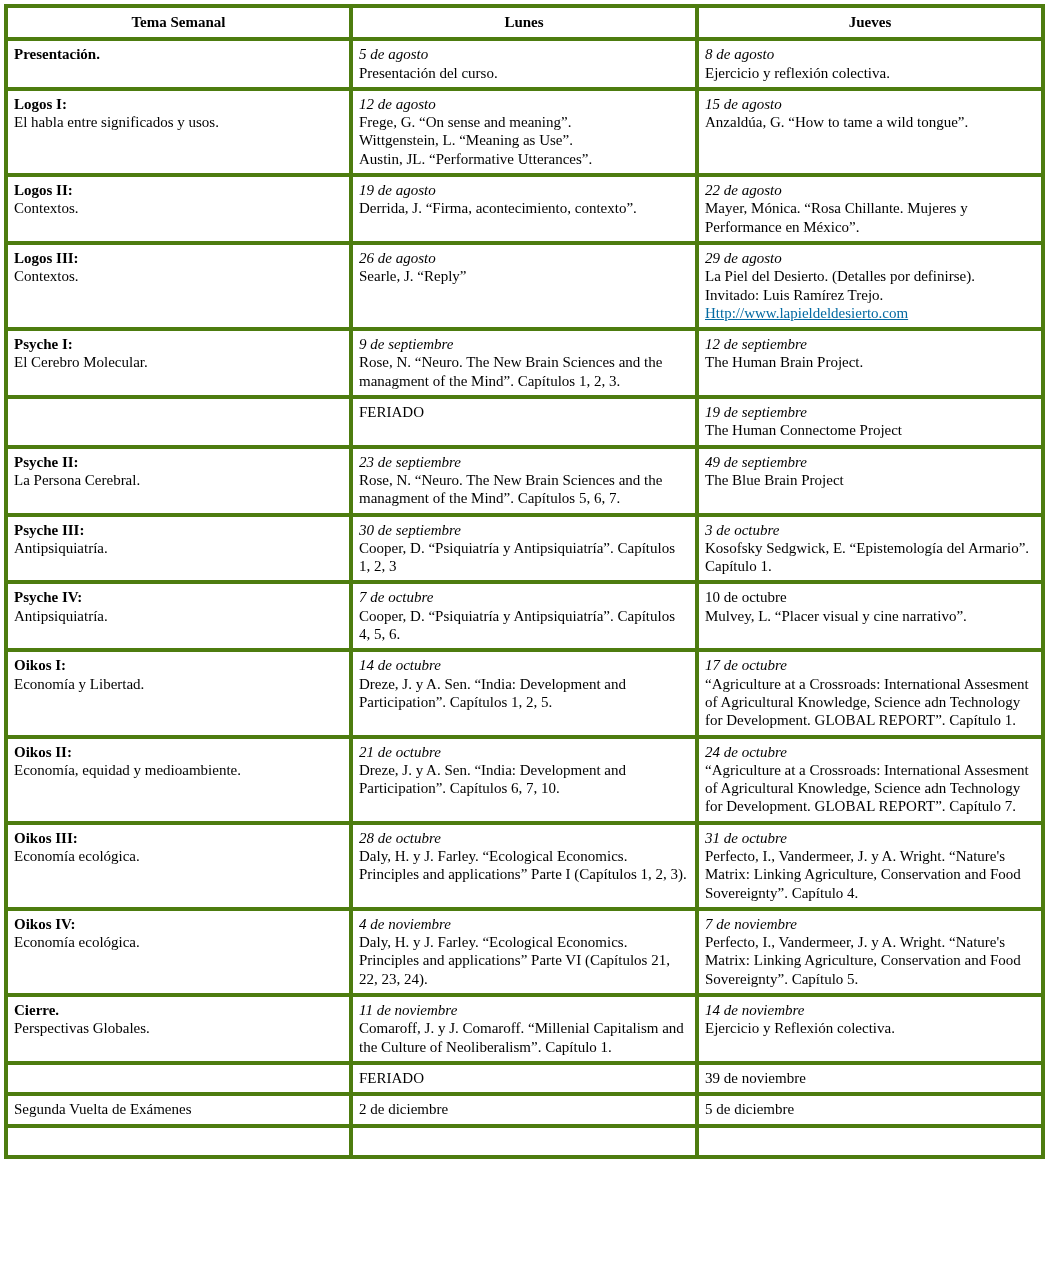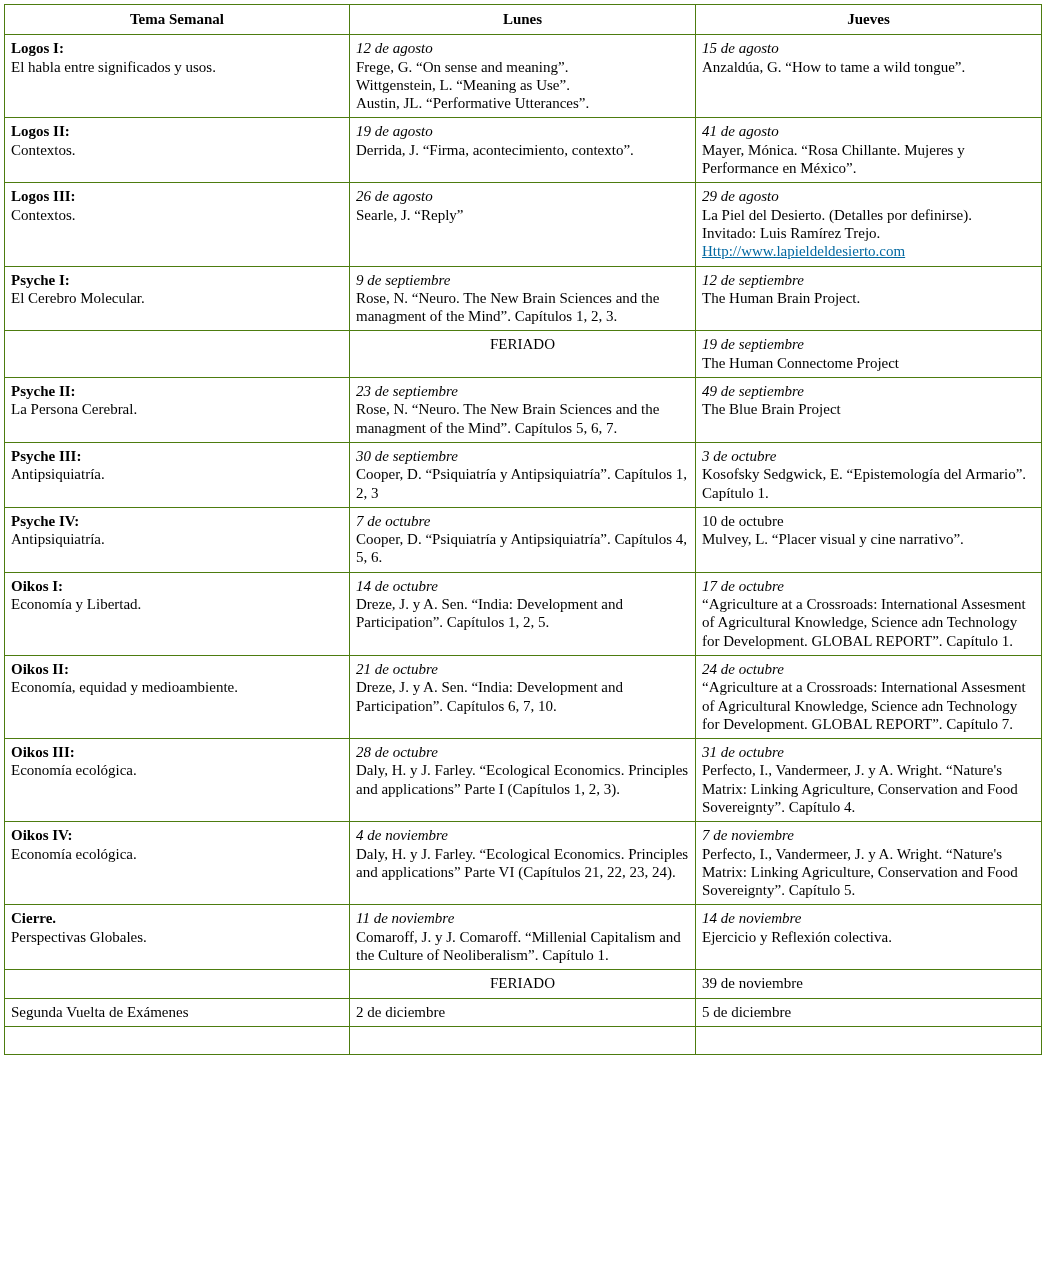--- a/index.html
+++ b/index.html
@@ -24,21 +24,21 @@
     table-layout: fixed;
     font-size: 15px;
     line-height: 1.22;
   }
   table.schedule col.c-topic { width: 345px; }
   table.schedule col.c-mon   { width: 346px; }
   table.schedule col.c-thu   { width: 346px; }
 
   table.schedule th,
   table.schedule td {
-    border: 1px solid #4d7c0f;
+    border: 4px solid #4d7c0f;
     vertical-align: top;
     padding: 4px 6px 5px 6px;
   }
   table.schedule thead th {
     text-align: center;
     font-weight: bold;
     padding-top: 5px;
     padding-bottom: 6px;
   }
   .topic-title {
@@ -48,21 +48,21 @@
     font-weight: normal;
     font-family: Liberation Serif, serif;
   }
   .date {
     font-style: italic;
   }
   .date-plain {
     font-style: normal;
   }
   .cell-center {
-    text-align: center;
+    text-align: left;
   }
   .link {
     color: #0369a1;
   }
   .empty-row td {
     height: 16px;
   }
 </style>
 </head>
 <body>
@@ -77,20 +77,33 @@
     <thead>
       <tr>
         <th>Tema Semanal</th>
         <th>Lunes</th>
         <th>Jueves</th>
       </tr>
     </thead>
     <tbody id="schedule-body">
         <tr>
           <td>
+            <div class="topic-title">Presentación.</div>
+          </td>
+          <td>
+            <div class="date">5 de agosto</div>
+            <div>Presentación del curso.</div>
+          </td>
+          <td>
+            <div class="date">8 de agosto</div>
+            <div>Ejercicio y reflexión colectiva.</div>
+          </td>
+        </tr>
+        <tr>
+          <td>
             <div class="topic-title">Logos I:</div>
             <div class="topic-sub">El habla entre significados y usos.</div>
           </td>
           <td>
             <div class="date">12 de agosto</div>
             <div>Frege, G. “On sense and meaning”.</div>
             <div>Wittgenstein, L. “Meaning as Use”.</div>
             <div>Austin, JL. “Performative Utterances”.</div>
           </td>
           <td>
@@ -101,21 +114,21 @@
         <tr>
           <td>
             <div class="topic-title">Logos II:</div>
             <div class="topic-sub">Contextos.</div>
           </td>
           <td>
             <div class="date">19 de agosto</div>
             <div>Derrida, J. “Firma, acontecimiento, contexto”.</div>
           </td>
           <td>
-            <div class="date">41 de agosto</div>
+            <div class="date">22 de agosto</div>
             <div>Mayer, Mónica. “Rosa Chillante. Mujeres y Performance en México”.</div>
           </td>
         </tr>
         <tr>
           <td>
             <div class="topic-title">Logos III:</div>
             <div class="topic-sub">Contextos.</div>
           </td>
           <td>
             <div class="date">26 de agosto</div>

